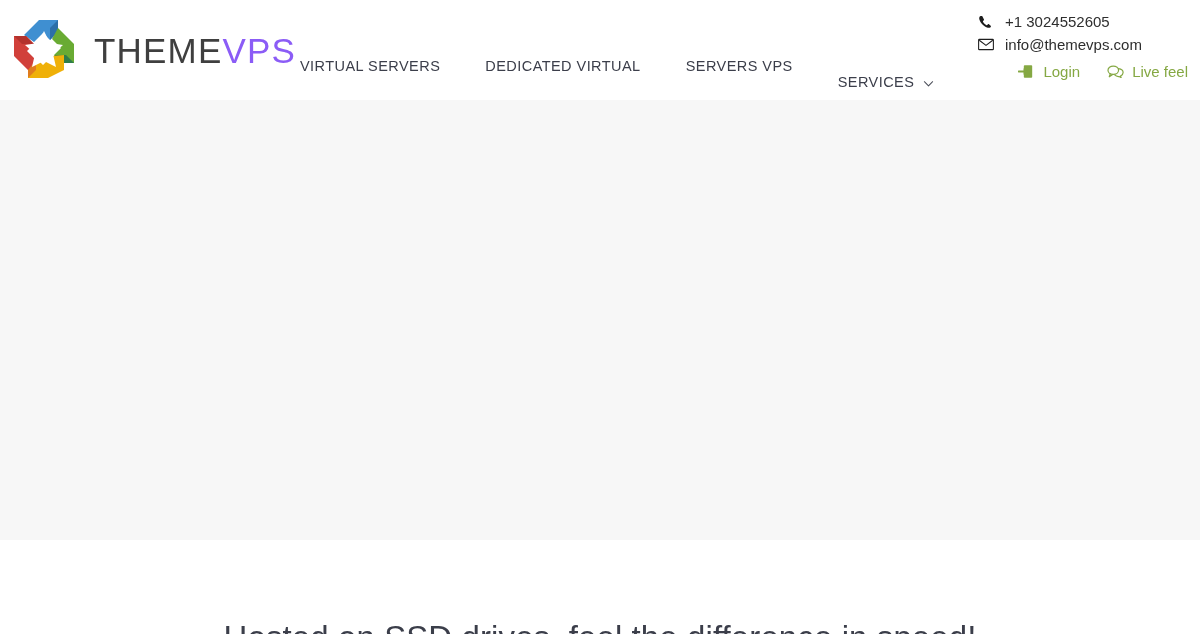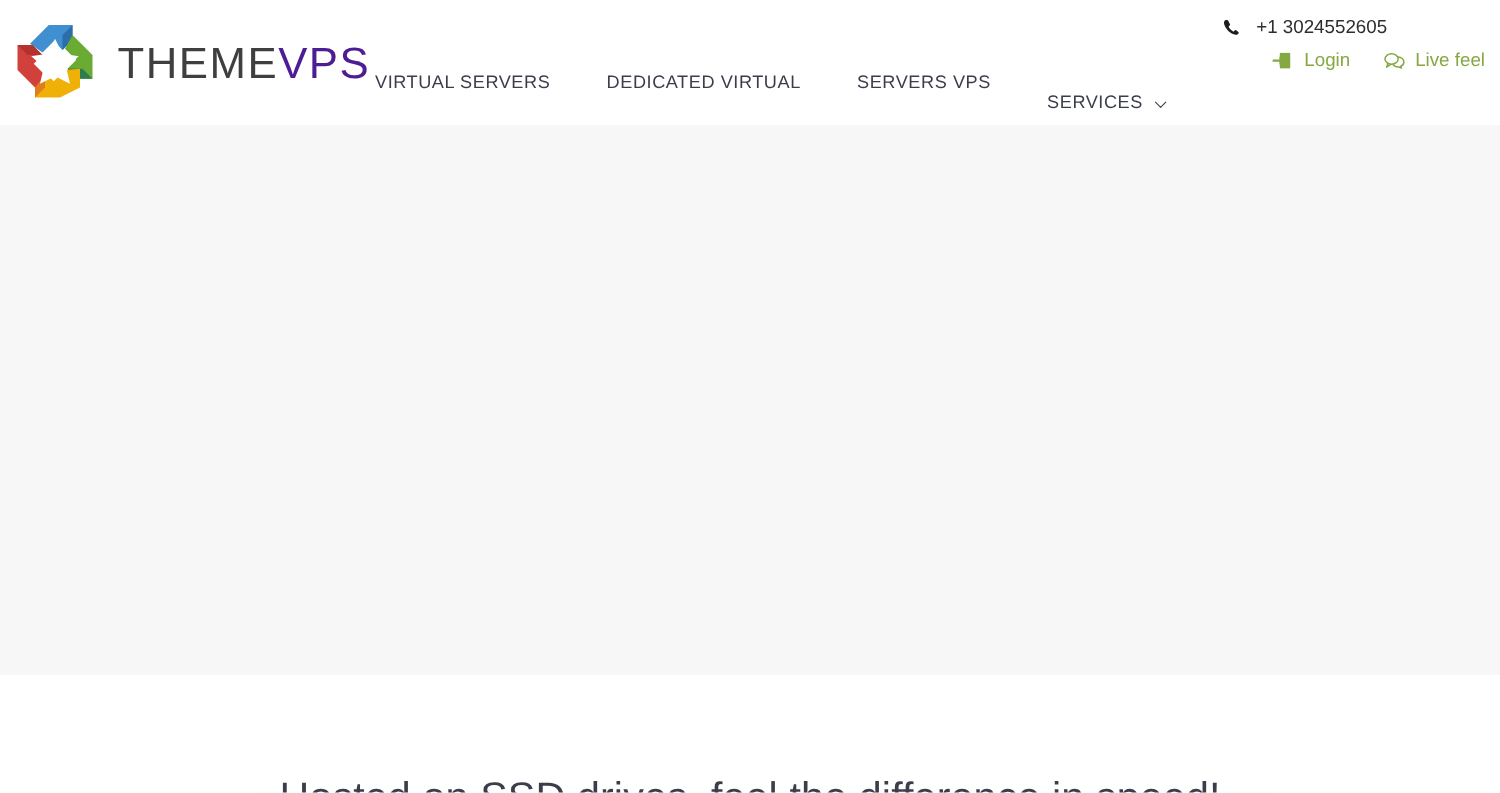--- a/index.html
+++ b/index.html
@@ -43,21 +43,21 @@
     margin-left: 18px;
     font-size: 35px;
     letter-spacing: 1.2px;
     line-height: 1;
     font-weight: 400;
     white-space: nowrap;
     position: relative;
     top: 1px;
   }
   .brand-text .t-dark { color: #3f3f3f; text-align: center; }
-  .brand-text .t-green { color: #4c1d95; }
+  .brand-text .t-green { color: #8b5cf6; }
 
   
   .main-nav {
     position: absolute;
     left: 300px;
     top: 40px;
     display: flex;
     align-items: center;
   }
   .nav-link {
@@ -223,20 +223,29 @@
 
     <div class="contact-row">
       <span class="c-ico">
         <svg viewBox="0 0 16 16" width="14" height="14" xmlns="http://www.w3.org/2000/svg">
           <path d="M3.1 1.2c-.5 0-1 .3-1.3.8-.5.8-.6 1.8-.3 2.9.5 2 1.9 4.3 3.6 6 1.7 1.7 4 3.1 6 3.6 1.1.3 2.1.2 2.9-.3.5-.3.8-.8.8-1.3 0-.3-.1-.5-.3-.7l-2-1.6c-.3-.3-.8-.3-1.1 0l-.9.9c-.2.2-.5.2-.8.1-.7-.4-1.6-1-2.3-1.7-.7-.7-1.3-1.6-1.7-2.3-.1-.3-.1-.6.1-.8l.9-.9c.3-.3.3-.8 0-1.1L5.1 1.6c-.2-.2-.5-.4-.8-.4z" fill="#1d1d1d"></path>
         </svg>
       </span>
       <span class="c-text">+1 3024552605</span>
     </div>
 
+    <div class="contact-row">
+      <span class="c-ico">
+        <svg viewBox="0 0 18 14" width="16" height="13" xmlns="http://www.w3.org/2000/svg">
+          <rect x="0.7" y="1.2" width="16.6" height="11.6" rx="0.8" fill="none" stroke="#1d1d1d" stroke-width="1.2"></rect>
+          <path d="M1.4 2.2 L9 8 L16.6 2.2" fill="none" stroke="#1d1d1d" stroke-width="1.2" stroke-linejoin="round"></path>
+        </svg>
+      </span>
+      <span class="c-text">info@themevps.com</span>
+    </div>
 
     <div class="action-row">
       <a class="action-link" href="#">
         <span class="a-ico">
           <svg viewBox="0 0 16 14" width="15" height="13" xmlns="http://www.w3.org/2000/svg">
             <path d="M6.2 3.3V1.1c0-.5.4-.9.9-.9h7.2c.5 0 .9.4.9.9v11.8c0 .5-.4.9-.9.9H7.1c-.5 0-.9-.4-.9-.9v-2.2" fill="#85a843"></path>
             <path d="M0.6 7h8.2" stroke="#85a843" stroke-width="2.1" stroke-linecap="round" fill="none"></path>
             <path d="M5.9 3.4 L9.9 7 L5.9 10.6 Z" fill="#85a843"></path>
           </svg>
         </span>

